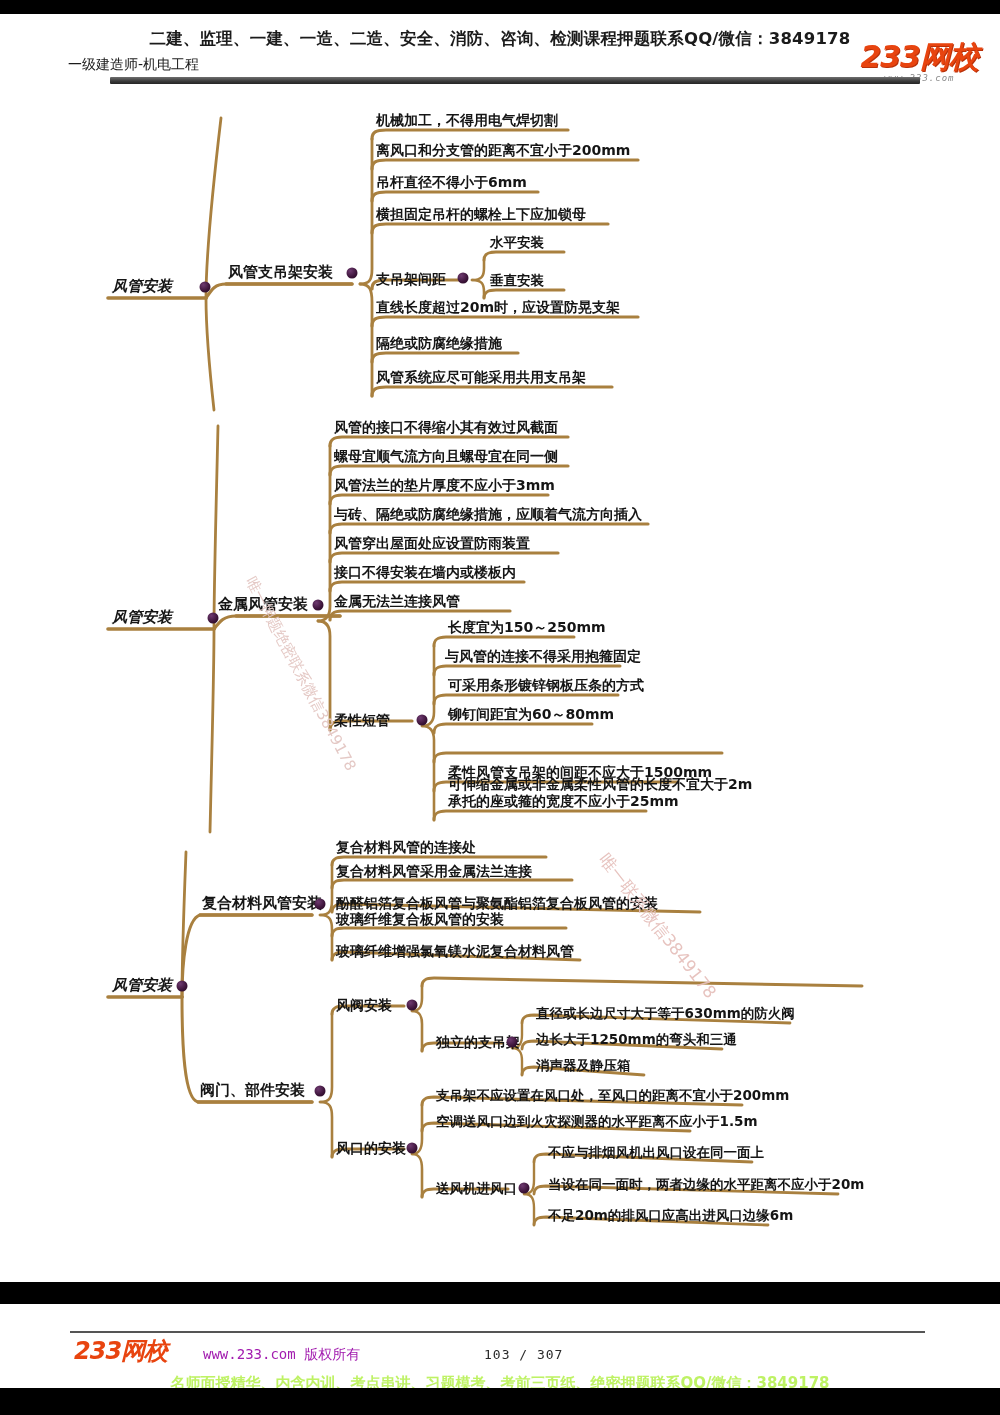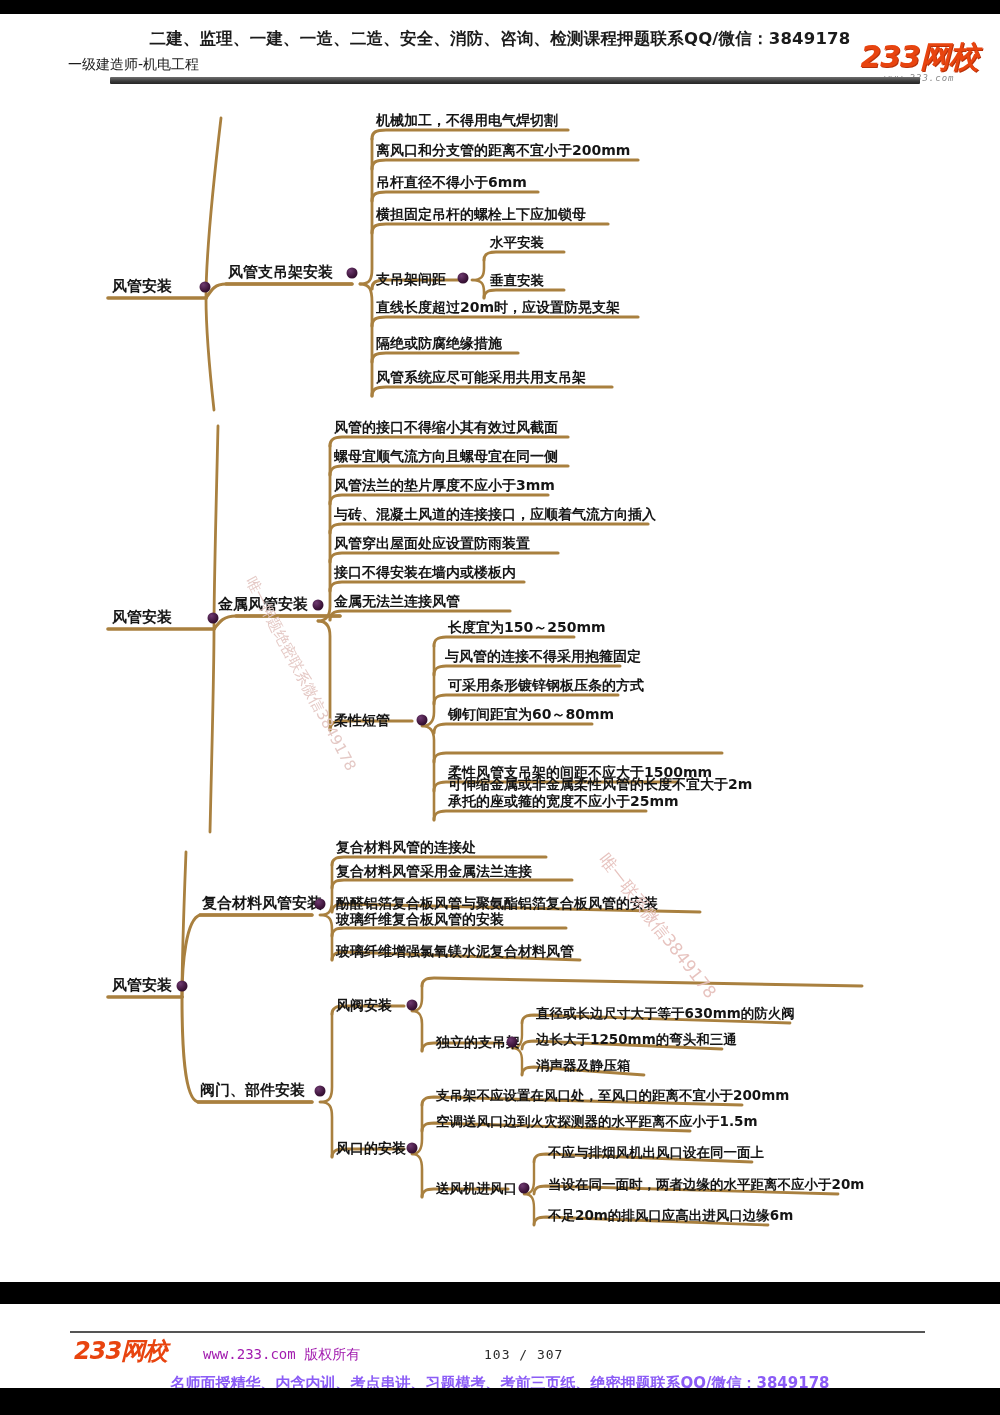--- a/index.html
+++ b/index.html
@@ -64,21 +64,21 @@
 
   .node {
     position:absolute;
     white-space:nowrap;
     color:#151515;
     font-family:"DejaVu Sans","Liberation Sans",sans-serif;
     font-weight:bold;
     line-height:1;
     transform:translateY(-100%);
   }
-  .node.lvl1 { font-size:15px; }
+  .node.lvl1 { font-size:15px;font-style:italic; }
   .node.lvl2 { font-size:15px; }
   .node.lvl3 { font-size:14px; }
   .node.lvl4 { font-size:13.5px; }
 
   .dot {
     position:absolute;
     width:11px; height:11px; border-radius:50%;
     background:radial-gradient(circle at 35% 30%, #6e3a70 0%, #3b1338 60%, #240b22 100%);
     transform:translate(-50%,-50%);
   }
@@ -125,21 +125,21 @@
   }
   .ft-pages {
     position:absolute; left:484px; top:43px;
     font-size:13px; color:#2a2a2a;
     font-family:"DejaVu Sans Mono","Liberation Mono",monospace;
     letter-spacing:1px;
   }
   .ft-promo {
     position:absolute; left:0; top:1374px; width:1000px;
     text-align:center;
-    font-size:15px; font-weight:bold; color:#8b5cf6;
+    font-size:15px; font-weight:bold; color:#bef264;
     font-family:"DejaVu Sans","Liberation Sans",sans-serif;
     white-space:nowrap;
   }
 </style>
 </head>
 <body>
 
 <div class="bar-top"></div>
 
 <div class="page">
@@ -291,21 +291,21 @@
 
     <div class="node lvl1" style="left:112px; top:611px;">风管安装</div>
     <div class="dot" style="left:213px; top:604px;"></div>
 
     <div class="node lvl2" style="left:218px; top:598px;">金属风管安装</div>
     <div class="dot" style="left:318px; top:591px;"></div>
 
     <div class="node lvl3" style="left:334px; top:420px;">风管的接口不得缩小其有效过风截面</div>
     <div class="node lvl3" style="left:334px; top:449px;">螺母宜顺气流方向且螺母宜在同一侧</div>
     <div class="node lvl3" style="left:334px; top:478px;">风管法兰的垫片厚度不应小于3mm</div>
-    <div class="node lvl3" style="left:334px; top:507px;">与砖、混凝土风道的连接接口，应顺着气流方向插入</div>
+    <div class="node lvl3" style="left:334px; top:507px;">与砖、隔绝或防腐绝缘措施，应顺着气流方向插入</div>
     <div class="node lvl3" style="left:334px; top:536px;">风管穿出屋面处应设置防雨装置</div>
     <div class="node lvl3" style="left:334px; top:565px;">接口不得安装在墙内或楼板内</div>
     <div class="node lvl3" style="left:334px; top:594px;">金属无法兰连接风管</div>
 
     <div class="node lvl3" style="left:334px; top:713px;">柔性短管</div>
     <div class="dot" style="left:422px; top:706px;"></div>
 
     <div class="node lvl3" style="left:448px; top:620px;">长度宜为150～250mm</div>
     <div class="node lvl3" style="left:445px; top:649px;">与风管的连接不得采用抱箍固定</div>
     <div class="node lvl3" style="left:448px; top:678px;">可采用条形镀锌钢板压条的方式</div>

